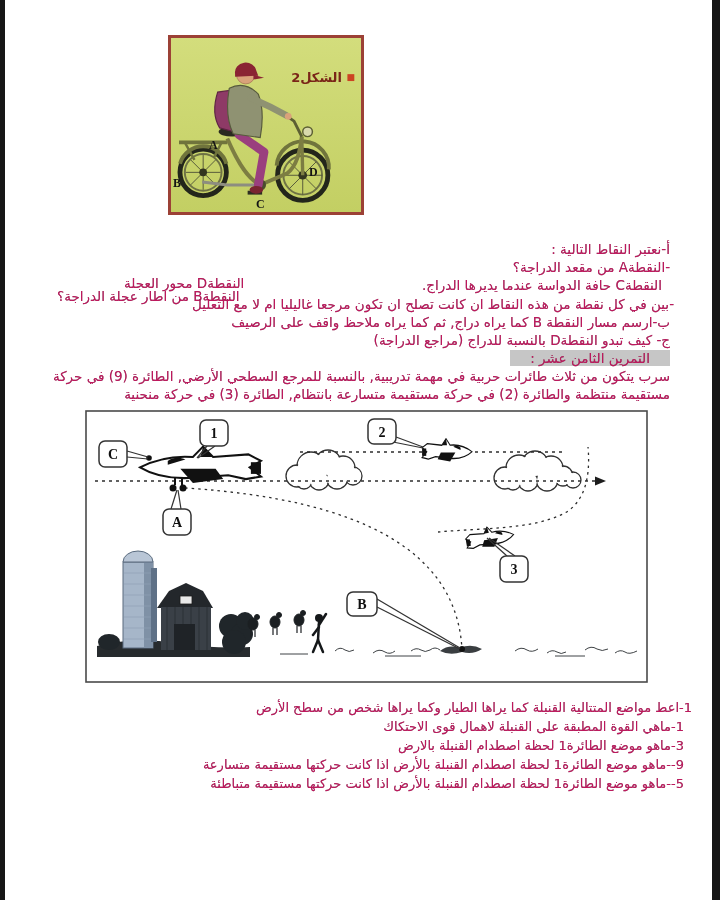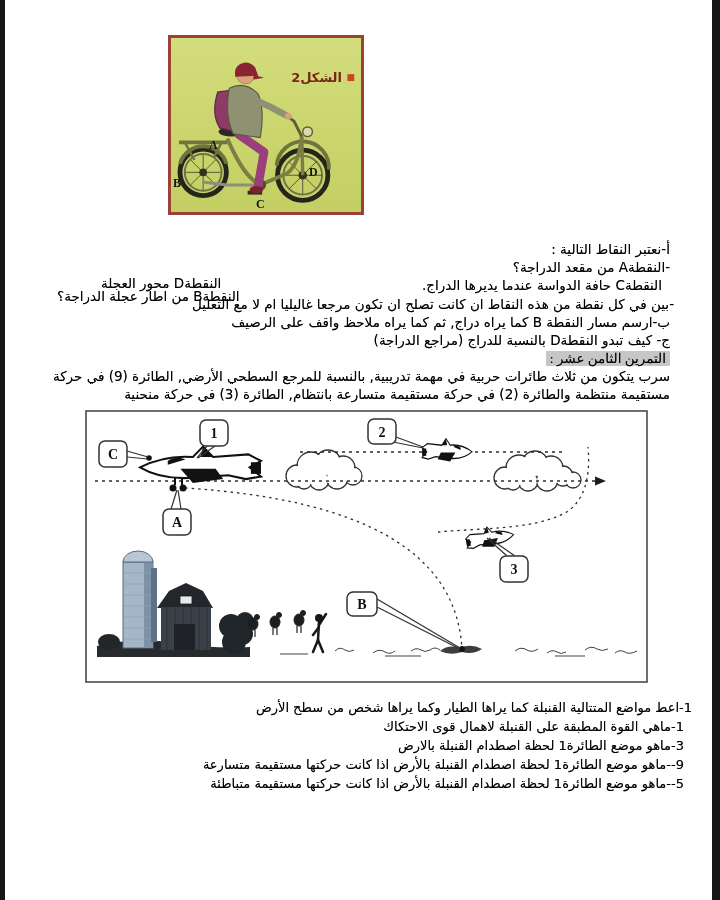--- a/index.html
+++ b/index.html
@@ -7,25 +7,25 @@
     width:720px;height:900px;position:relative;background:#ffffff;
     font-family:"DejaVu Sans",sans-serif;overflow:hidden;
   }
   .edge{position:absolute;top:0;bottom:0;background:#161616;}
   .edge-left{left:0;width:5px;}
   .edge-right{right:0;width:8px;}
 
   
   .tline{
     position:absolute;direction:rtl;white-space:nowrap;
-    font-size:13.5px;line-height:16px;color:#000000;
+    font-size:13.5px;line-height:16px;color:#be185d;
     text-shadow:0 0 .5px rgba(40,40,40,.55);
   }
   .tline.small{font-size:13px;}
-  .heading-hl{background:#c6c6c6;padding:0 4px;font-family:Liberation Serif, serif;}
+  .heading-hl{background:#c6c6c6;padding:0 20px;}
 
   
   .fig2{
     position:absolute;left:168px;top:35px;width:196px;height:180px;
     box-sizing:border-box;border:3px solid #9c4136;
     background:linear-gradient(#d3dd7c,#c3cf63);
   }
   .fig2 svg{position:absolute;left:0;top:0;width:100%;height:100%;}
   .fig2-caption{
     position:absolute;top:20px;right:6px;direction:rtl;
@@ -108,21 +108,21 @@
   <span class="bikelabel" style="left:38px;top:101px;">A</span>
   <span class="bikelabel" style="left:2px;top:139px;">B</span>
   <span class="bikelabel" style="left:85px;top:160px;">C</span>
   <span class="bikelabel" style="left:138px;top:128px;">D</span>
 </div>
 
 <div class="tline" style="top:241px;right:50px;">أ-نعتبر النقاط التالية :</div>
 <div class="tline" style="top:259px;right:50px;">-النقطةA من مقعد الدراجة؟</div>
 <div class="tline" style="top:256px;left:57px;margin-top:32px;">النقطةB من اطار عجلة الدراجة؟</div>
 <div class="tline" style="top:277px;right:58px;">النقطةC حافة الدواسة عندما يديرها الدراج.</div>
-<div class="tline" style="top:275px;left:101px;">النقطةD محور العجلة</div>
+<div class="tline" style="top:275px;left:124px;">النقطةD محور العجلة</div>
 <div class="tline" style="top:296px;right:46px;">-بين في كل نقطة من هذه النقاط ان كانت تصلح ان تكون مرجعا غاليليا ام لا مع التعليل</div>
 <div class="tline" style="top:314px;right:50px;text-align:center;">ب-ارسم مسار النقطة B كما يراه دراج, ثم كما يراه ملاحظ واقف على الرصيف</div>
 <div class="tline" style="top:332px;right:50px;">ج- كيف تبدو النقطةD بالنسبة للدراج (مراجع الدراجة)</div>
 <div class="tline" style="top:350px;right:50px;"><span class="heading-hl">التمرين الثامن عشر :</span></div>
 <div class="tline" style="top:368px;right:50px;">سرب يتكون من ثلاث طائرات حربية في مهمة تدريبية, بالنسبة للمرجع السطحي الأرضي, الطائرة (9) في حركة</div>
 <div class="tline" style="top:386px;right:50px;">مستقيمة منتظمة والطائرة (2) في حركة مستقيمة متسارعة بانتظام, الطائرة (3) في حركة منحنية</div>
 
 <div class="diagram">
 <svg viewBox="0 0 563 273" xmlns="http://www.w3.org/2000/svg">
   <defs>

